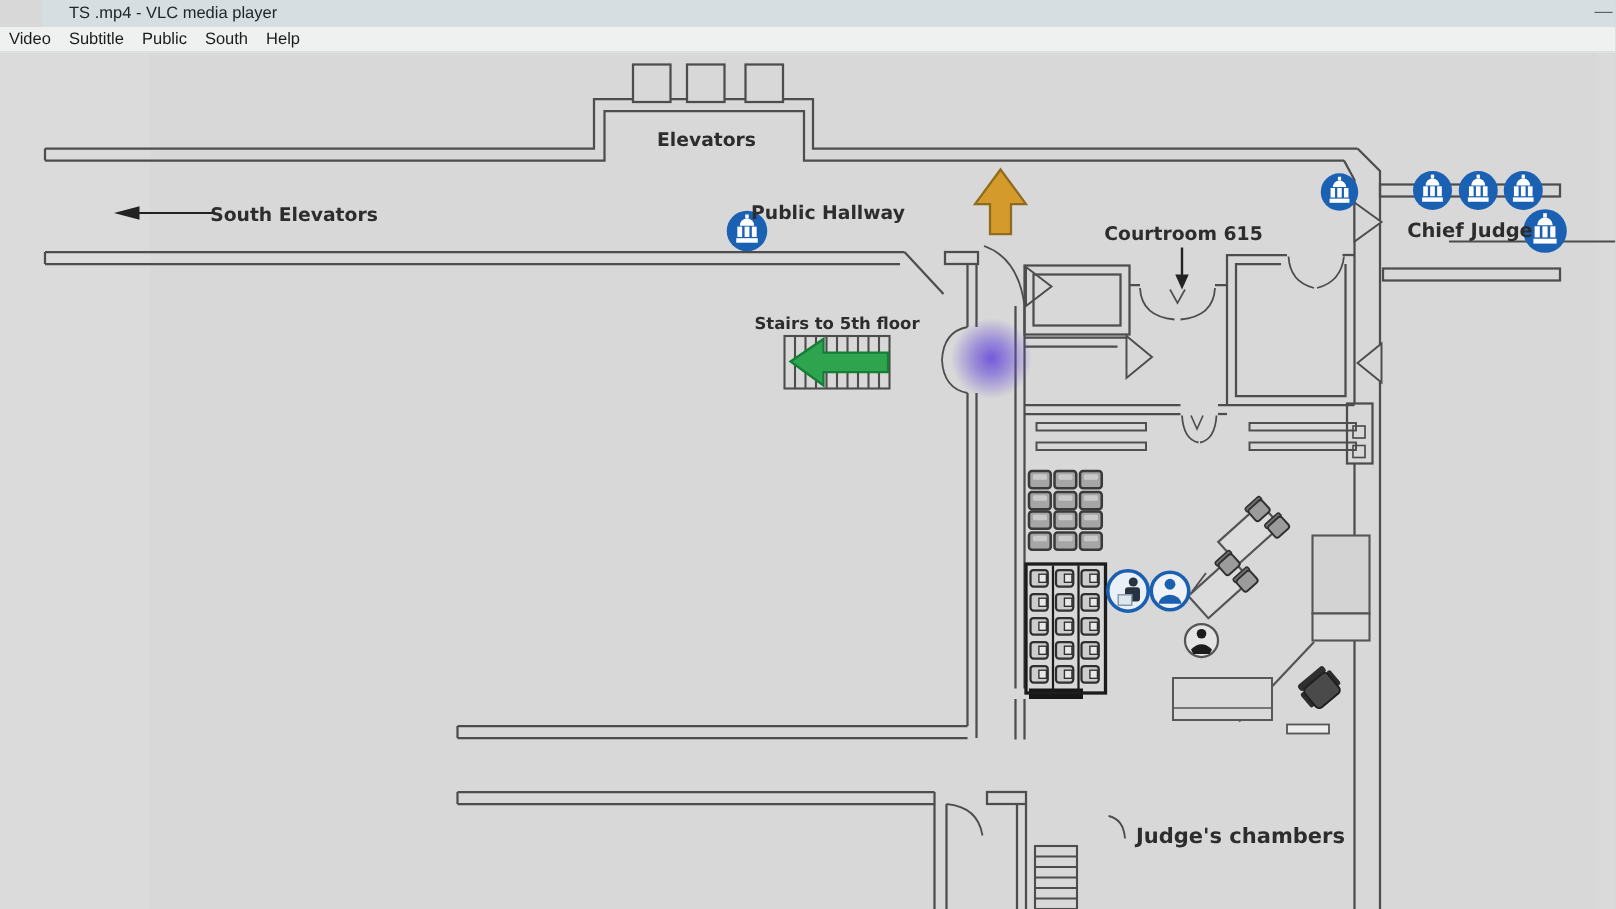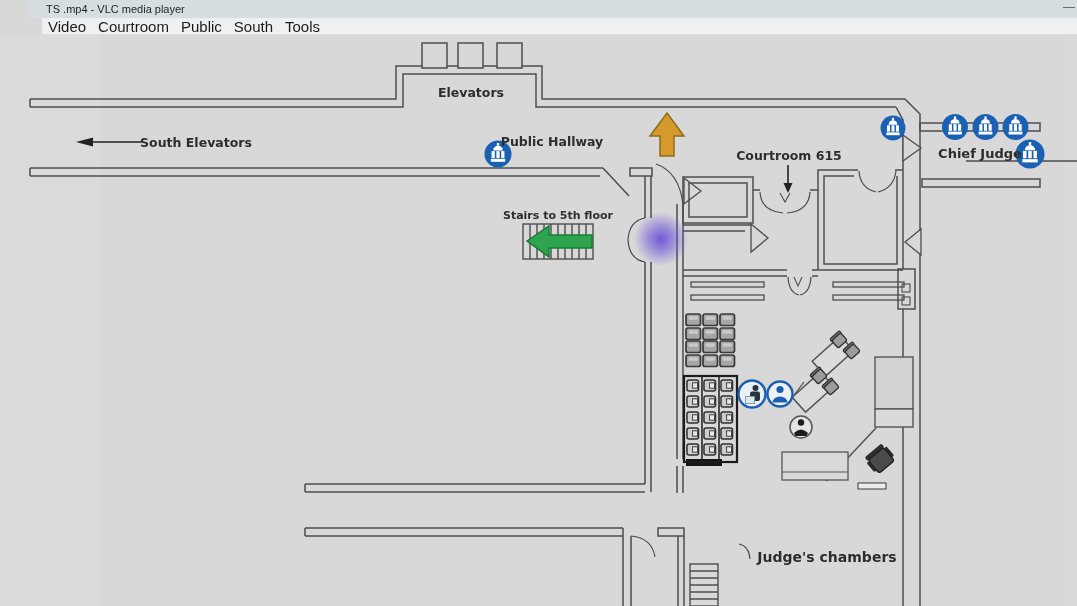--- a/index.html
+++ b/index.html
@@ -3,43 +3,43 @@
 <meta charset="utf-8">
 <style>
   html,body{margin:0;padding:0;}
   body{width:1077px;height:606px;overflow:hidden;background:#d8d8d8;
        font-family:"Liberation Sans","DejaVu Sans",sans-serif;position:relative;}
   .titlebar{position:absolute;top:0;left:0;right:0;height:18px;background:#d6dee2;
             display:flex;align-items:center;padding-left:18px;font-size:11px;color:#20262a;z-index:6;margin-left:28px;}
   .minbtn{position:absolute;right:0px;top:1px;width:16px;height:14px;color:#55646b;
           font-size:12px;line-height:12px;text-align:center;}
   .menubar{position:absolute;top:18px;left:0;right:0;height:16px;background:#eff1f1;
-           border-bottom:1px solid #dddede;display:flex;align-items:center;font-size:15px;
-           color:#1b1b1b;z-index:6;margin-left:42px;}
+           border-bottom:1px solid #dddede;display:flex;align-items:center;font-size:11px;
+           color:#1b1b1b;z-index:6;}
   .menubar span{padding:0 6px;cursor:default;}
   .video-area{position:absolute;left:0;top:34px;width:1077px;height:572px;background:#d8d8d8;}
   .seamL{position:absolute;left:0;top:34px;width:100px;height:572px;background:rgba(255,255,255,0.08);z-index:0;}
   .seamR{position:absolute;left:1064px;top:34px;width:13px;height:572px;background:rgba(255,255,255,0.07);z-index:0;}
   svg.plan{position:absolute;left:0;top:0;z-index:1;}
   svg text{font-family:"DejaVu Sans","Liberation Sans",sans-serif;font-weight:700;fill:#2d2d2d;}
 </style>
 </head>
 <body>
 
 <div class="titlebar">
   <span>TS .mp4 - VLC media player</span>
   <span class="minbtn">—</span>
 </div>
 
 <div class="menubar">
   <span>Video</span>
-  <span>Courtroom</span>
+  <span>Subtitle</span>
   <span>Public</span>
   <span>South</span>
-  <span>Tools</span>
+  <span>Help</span>
 </div>
 
 <div class="video-area"></div>
 <div class="seamL"></div>
 <div class="seamR"></div>
 
 <svg class="plan" width="1077" height="606" viewBox="0 0 1077 606">
   <defs>
     <radialGradient id="purpleG">
       <stop offset="0" stop-color="#6a4fd8" stop-opacity="0.92"></stop>

